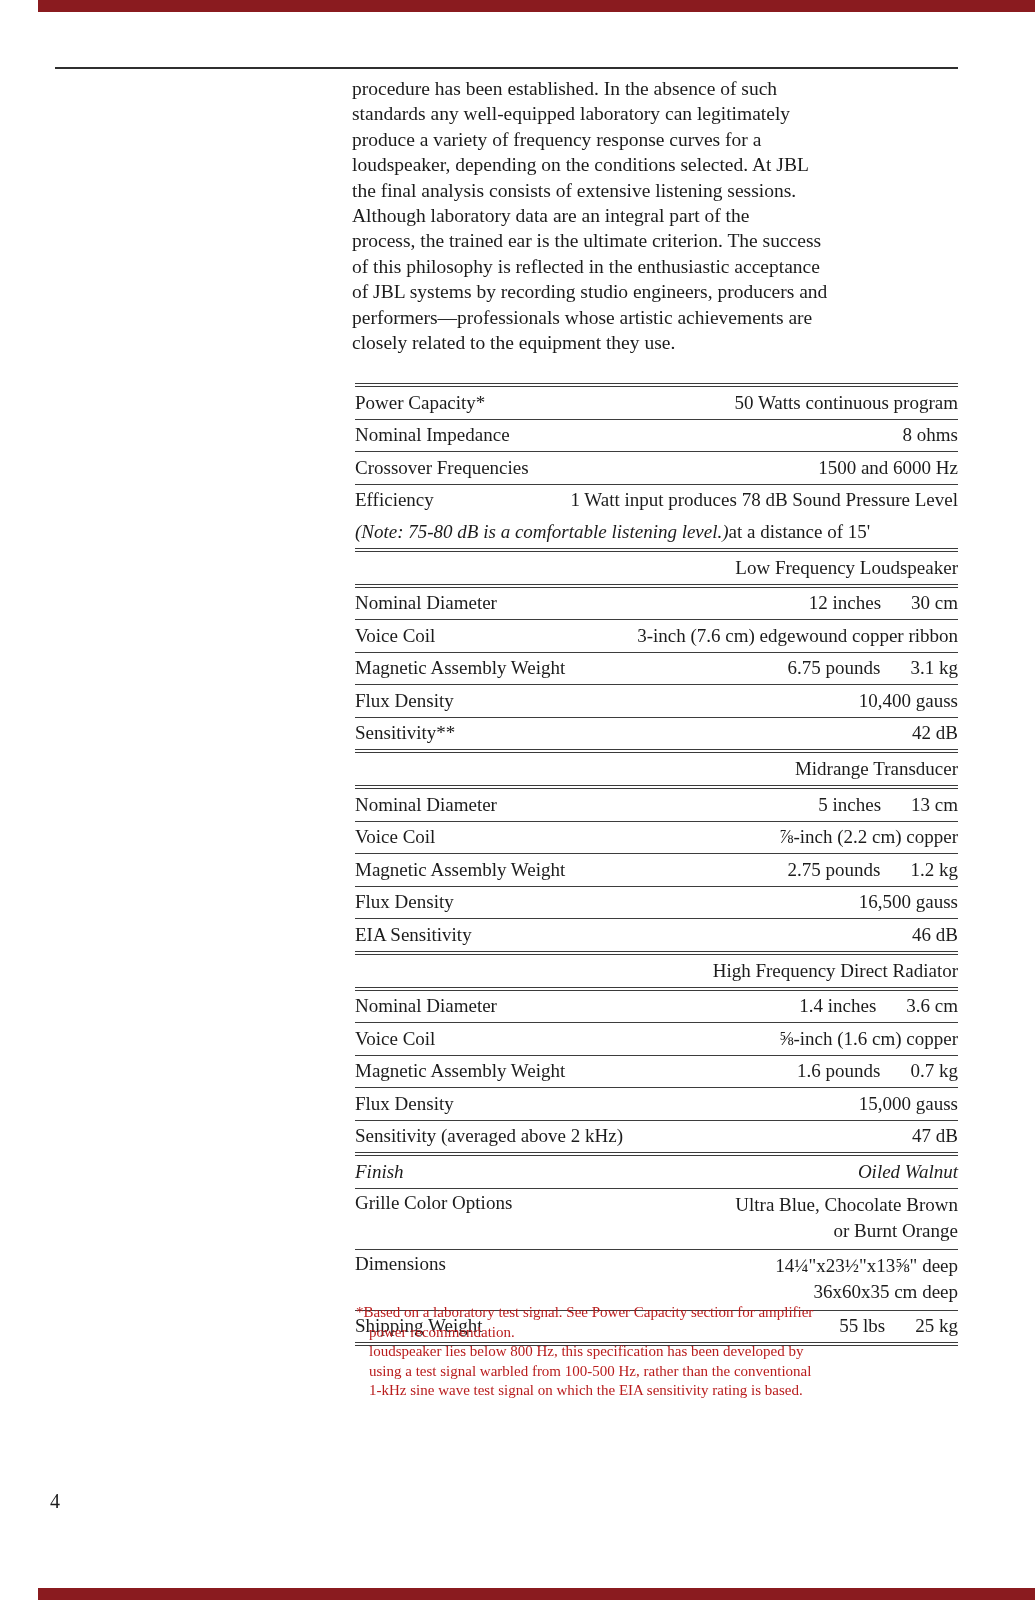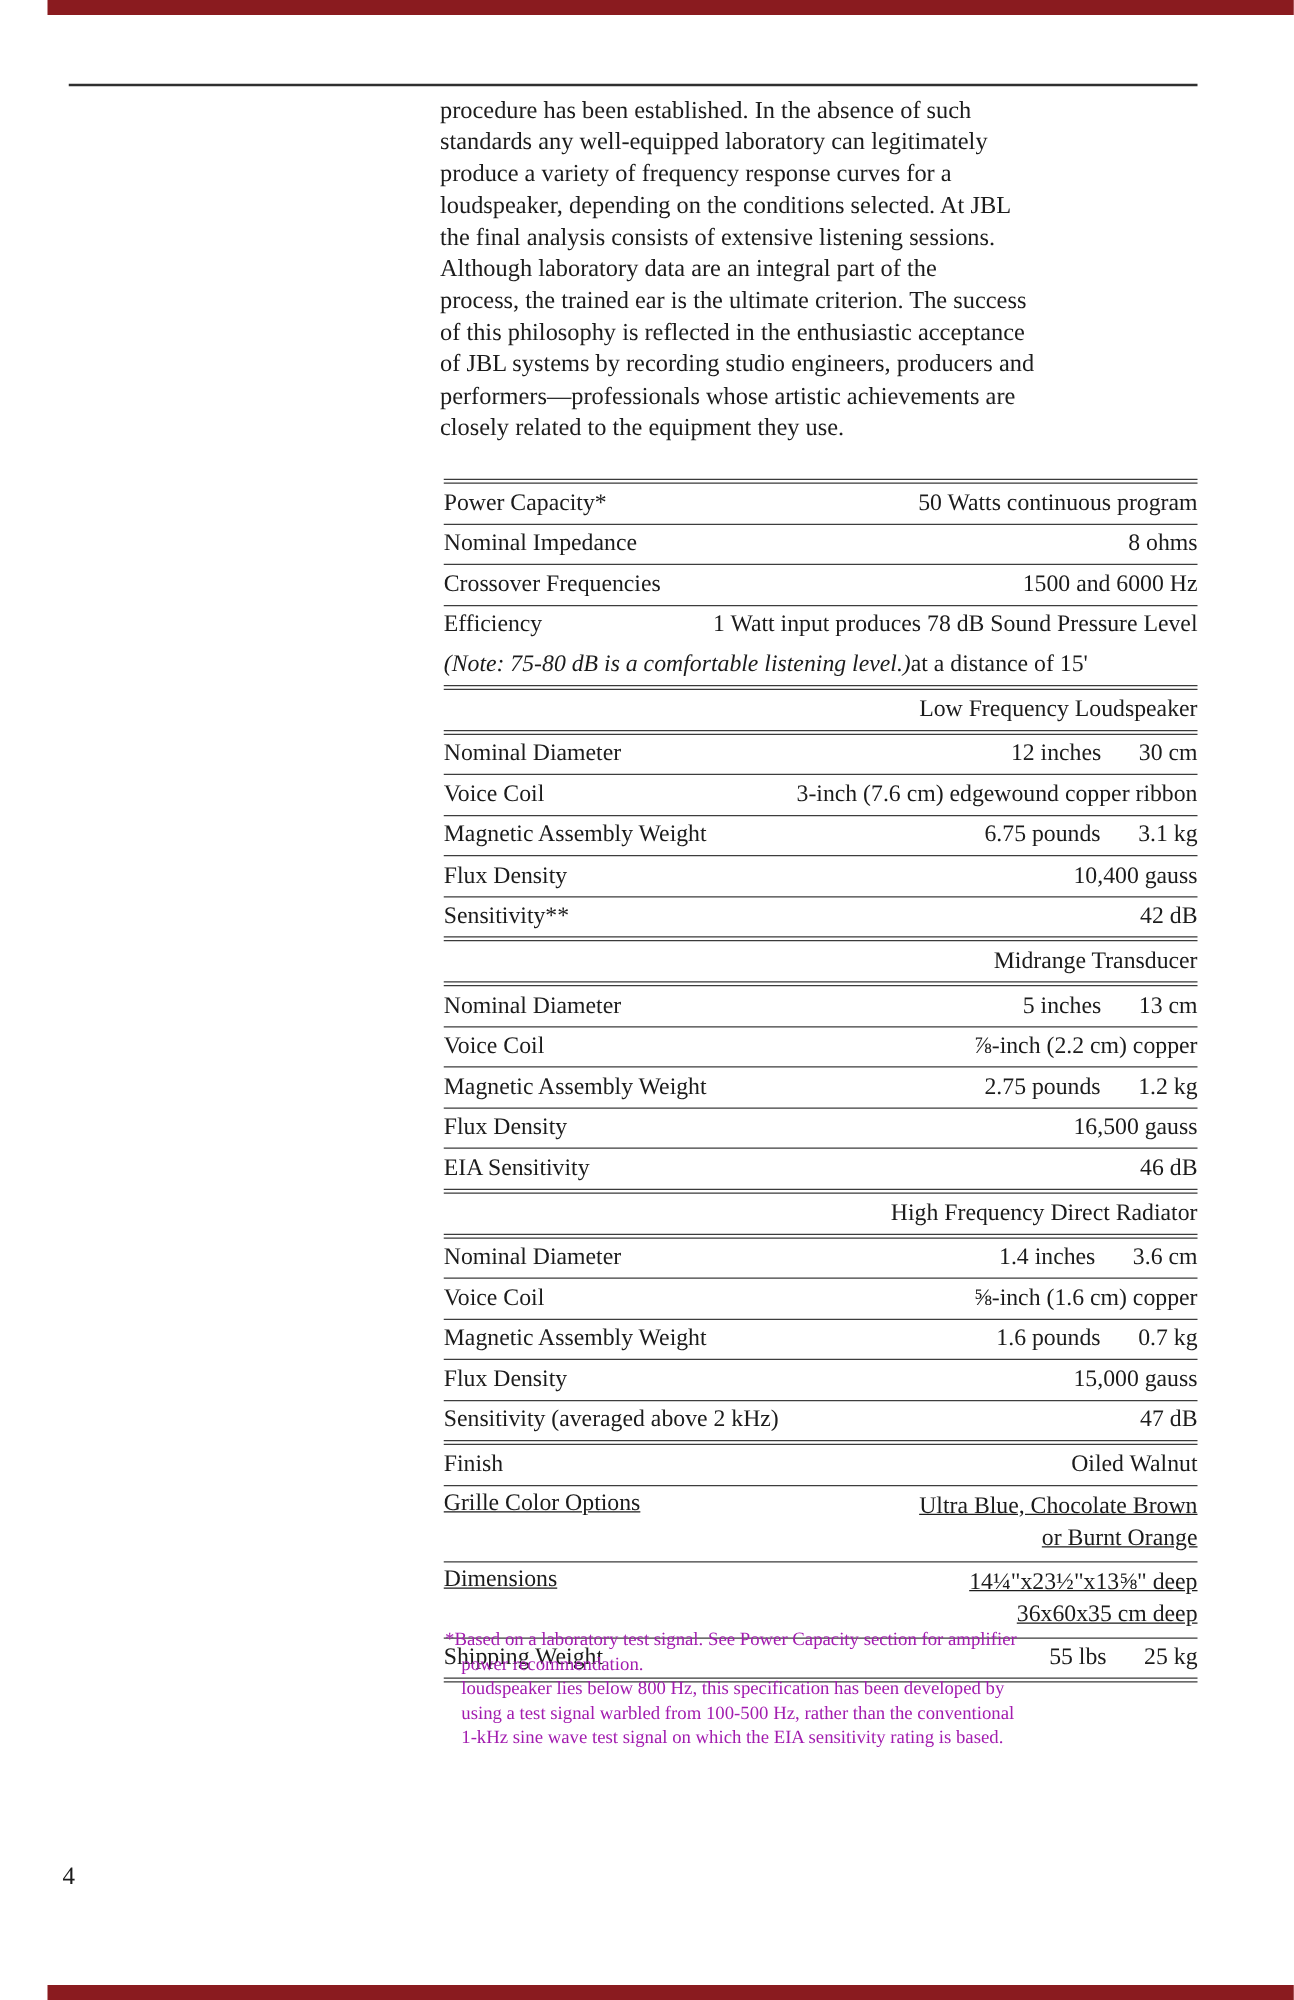--- a/index.html
+++ b/index.html
@@ -11,28 +11,28 @@
   .edge-bar.top{top:0;}
   .edge-bar.bottom{bottom:0;}
   .top-rule{position:absolute;left:55px;top:67px;width:903px;height:2px;background:#2f2f2f;}
   .intro{position:absolute;left:352px;top:76px;width:640px;}
   .intro div{font-size:19.5px;line-height:25.4px;white-space:nowrap;}
   .spec{position:absolute;left:355px;top:383px;width:603px;border-top:4px double #3a3a3a;font-size:19px;}
   .row{display:flex;justify-content:space-between;align-items:center;height:31.5px;border-bottom:1px solid #3d3d3d;}
   .row .lbl{white-space:nowrap;}
   .row .vals{display:flex;gap:30px;white-space:nowrap;}
   .row.nb{border-bottom:none;}
-  .row.dbl-top{border-top:4px double #3a3a3a;}
+  .row.dbl-top{border-top:4px double #3a3a3a;font-style:italic;}
   .row.dbl-bottom{border-bottom:4px double #3a3a3a;}
-  .row.tall{height:57px;align-items:flex-start;padding-top:3px;border-bottom:1px solid #3d3d3d;text-decoration:underline;}
+  .row.tall{height:57px;align-items:flex-start;padding-top:3px;border-bottom:1px solid #3d3d3d;}
   .row.tall .vals{display:block;text-align:right;line-height:26.5px;}
   .note-row{display:flex;justify-content:flex-start;align-items:center;height:31.5px;white-space:nowrap;}
   .note-row .it{font-style:italic;}
   .sec-head{display:flex;align-items:center;height:24px;padding:4px 0;border-top:4px double #3a3a3a;border-bottom:4px double #3a3a3a;justify-content:flex-end;}
-  .footnotes{position:absolute;left:356px;top:1303px;width:610px;font-size:15px;line-height:19.6px;color:#a21caf;}
+  .footnotes{position:absolute;left:356px;top:1303px;width:610px;font-size:15px;line-height:19.6px;color:#b91c1c;}
   .footnotes div{white-space:nowrap;}
   .footnotes .cont{padding-left:13px;}
   .footnotes .fn2-first{margin-left:-6px;}
   .page-num{position:absolute;left:50px;top:1490px;font-size:20px;}
 </style>
 </head>
 <body>
 
 <div class="edge-bar top"></div>
 <div class="edge-bar bottom"></div>

